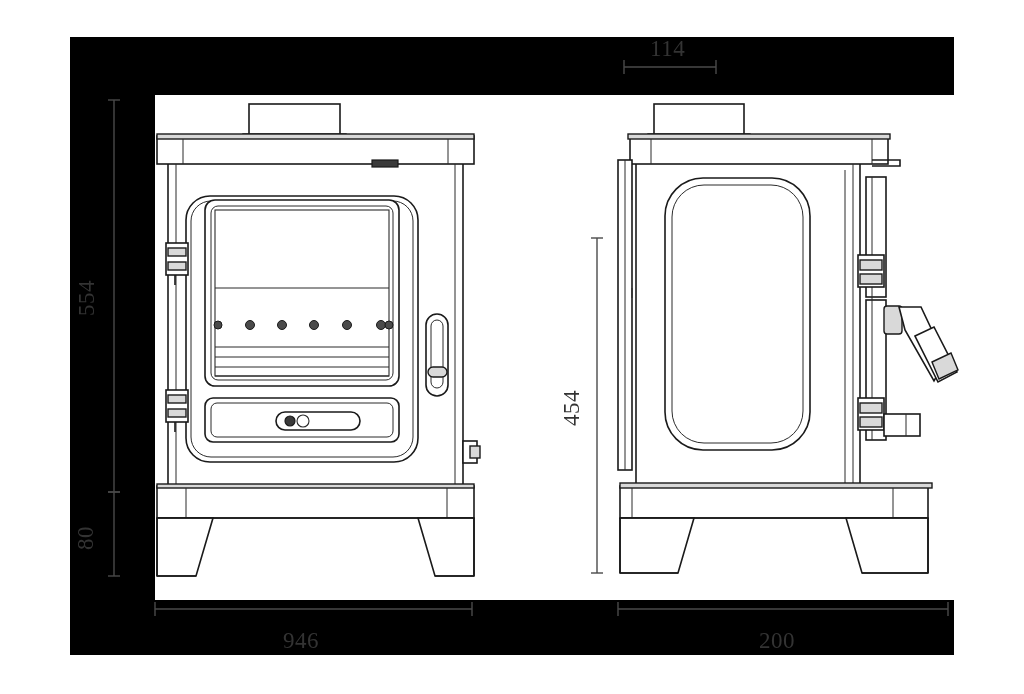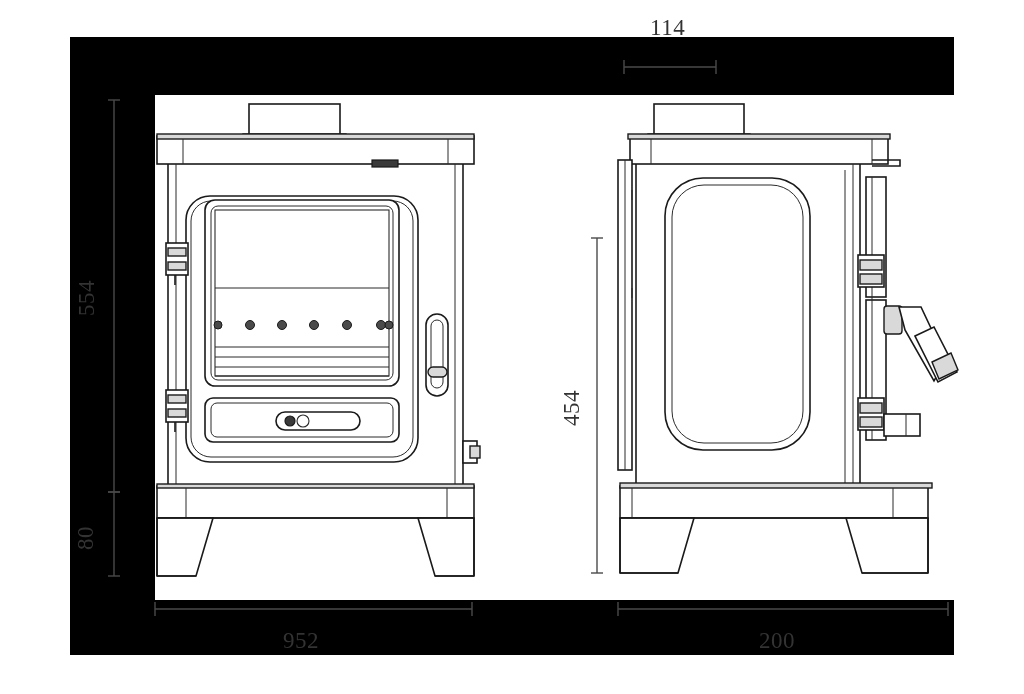--- a/index.html
+++ b/index.html
@@ -309,21 +309,21 @@
       <path class="stroke-main" d="M 862 573 L 928 573"></path>
       <path class="stroke-main" d="M 620 518 L 620 573"></path>
       <path class="stroke-main" d="M 928 518 L 928 573"></path>
     </g>
   </svg>
 
   <div class="dim-text rot" style="left:64px; top:285px; width:46px; text-align:center;">554</div>
 
   <div class="dim-text rot" style="left:66px; top:525px; width:40px; text-align:center;">80</div>
 
-  <div class="dim-text" style="left:283px; top:628px;">952</div>
+  <div class="dim-text" style="left:283px; top:628px;">946</div>
 
   <div class="dim-text" style="left:759px; top:628px;">200</div>
 
-  <div class="dim-text" style="left:650px; top:15px;text-align:center;">114</div>
+  <div class="dim-text" style="left:650px; top:36px;text-align:center;">114</div>
 
   <div class="dim-text rot" style="left:548px; top:395px; width:48px; text-align:center;">454</div>
 
 </div>
 
 </body></html>

